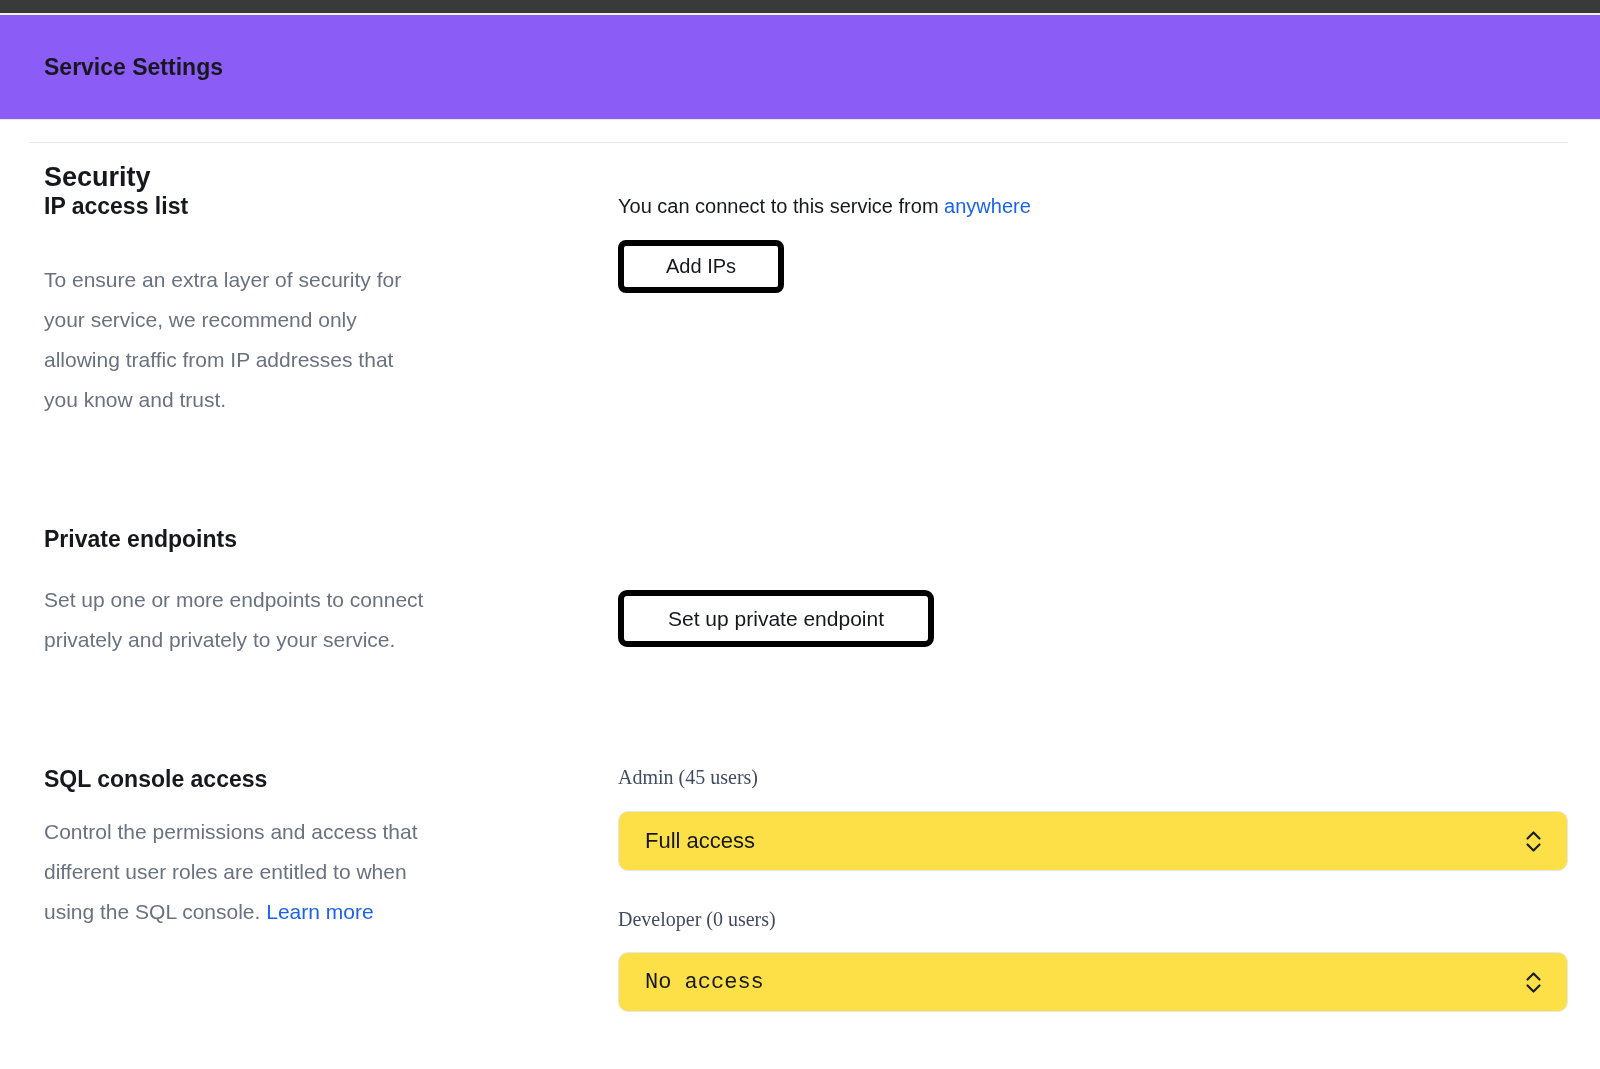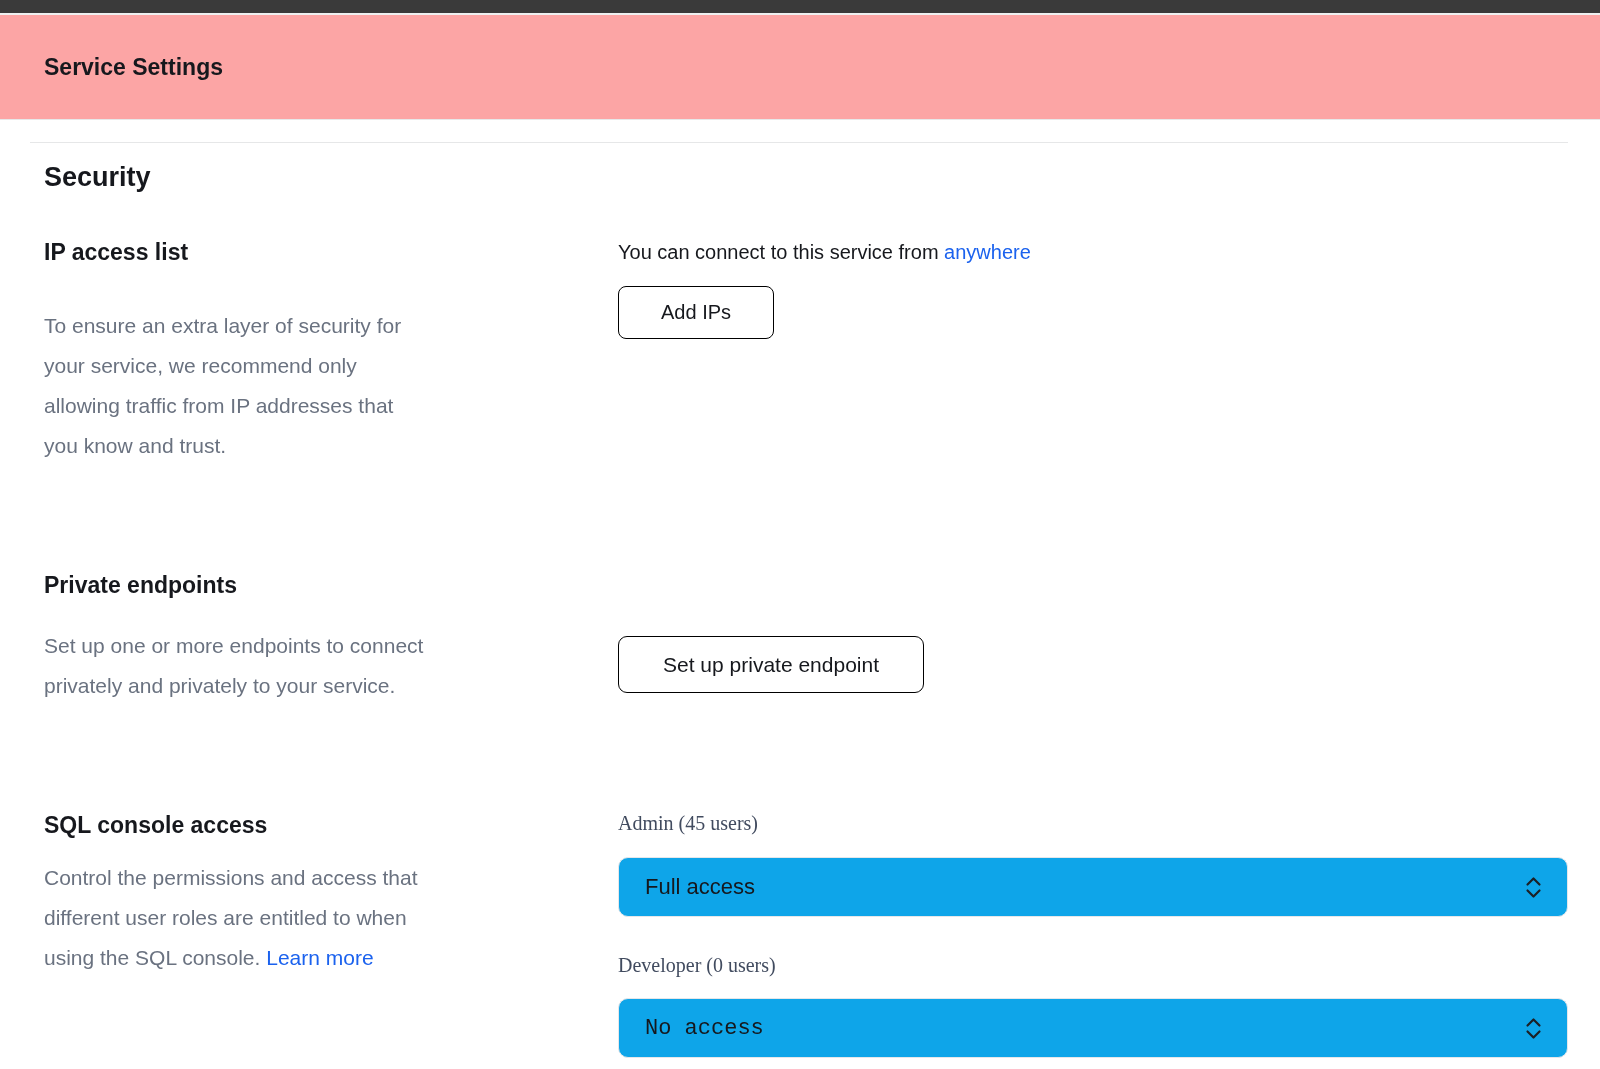--- a/index.html
+++ b/index.html
@@ -5,52 +5,52 @@
   html,body{margin:0;padding:0;}
   body{
     width:1600px;height:1069px;overflow:hidden;background:#ffffff;
     font-family:"Liberation Sans","DejaVu Sans",sans-serif;
     color:#16181d;
     -webkit-font-smoothing:antialiased;
   }
   .topbar{height:13px;background:#3a3a3a;border-bottom:2px solid #eef0f1;}
   .page-header{
     height:104px;display:flex;align-items:center;padding:0 44px;
-    border-bottom:1px solid #e7e8e9;background:#fca5a5;
+    border-bottom:1px solid #e7e8e9;background:#8b5cf6;
   }
   .page-header h1{font-size:23px;font-weight:700;margin:0;color:#16181d;}
   .main{padding:0 32px 0 30px;}
   .rule{border-top:1px solid #e6e7e8;margin-top:22px;height:0;}
   .inner{padding-left:14px;}
   h2.section-title{font-size:27px;font-weight:700;margin:19px 0 0 0;color:#16181d;}
   .row{display:grid;grid-template-columns:574px 1fr;align-items:start;}
-  .row-ip{margin-top:46px;}
+  .row-ip{}
   .row-pe{margin-top:106px;}
   .row-sql{margin-top:106px;}
   h3.item-heading{font-size:23px;font-weight:700;margin:0;line-height:26px;color:#16181d;}
   .desc{color:#6a7280;font-size:21px;line-height:40px;}
   .desc > div{white-space:nowrap;}
   .desc-ip{margin-top:41px;}
   .desc-pe{margin-top:28px;}
   .desc-sql{margin-top:20px;}
   a.inline-link{color:var(--link,#1b62ee);text-decoration:none;cursor:pointer;}
   .connect-line{font-size:20px;line-height:26px;margin:0;color:#16181d;}
   .btn{
     display:inline-flex;align-items:center;justify-content:center;
-    background:#ffffff;border:1px solid #000000;border-radius:8px;
+    background:#ffffff;border:6px solid #000000;border-radius:8px;
     color:#16181d;cursor:pointer;box-sizing:border-box;
     font-family:inherit;
   }
   .btn-add-ips{height:53px;padding:0 42px;font-size:20px;margin-top:21px;}
   .btn-setup{height:57px;padding:0 44px;font-size:21px;margin-top:64px;border-radius:9px;}
   .field-label{font-size:20px;line-height:22px;color:#414b5f;font-family:Liberation Serif, serif;}
   .label-dev{margin-top:37px;}
   .select{
     margin-top:23px;height:60px;box-sizing:border-box;width:100%;
-    background:#0ea5e9;border:1px solid #e5e7ea;border-radius:10px;
+    background:#fde047;border:1px solid #e5e7ea;border-radius:10px;
     display:flex;align-items:center;justify-content:space-between;
     padding:0 24px 0 26px;font-size:22px;color:#16181d;cursor:pointer;
   }
   .select-dev{margin-top:22px;font-family:Liberation Mono, monospace;}
   .chevrons{flex:0 0 auto;display:block;}
 </style>
 </head>
 <body>
 
 <div class="topbar"></div>

